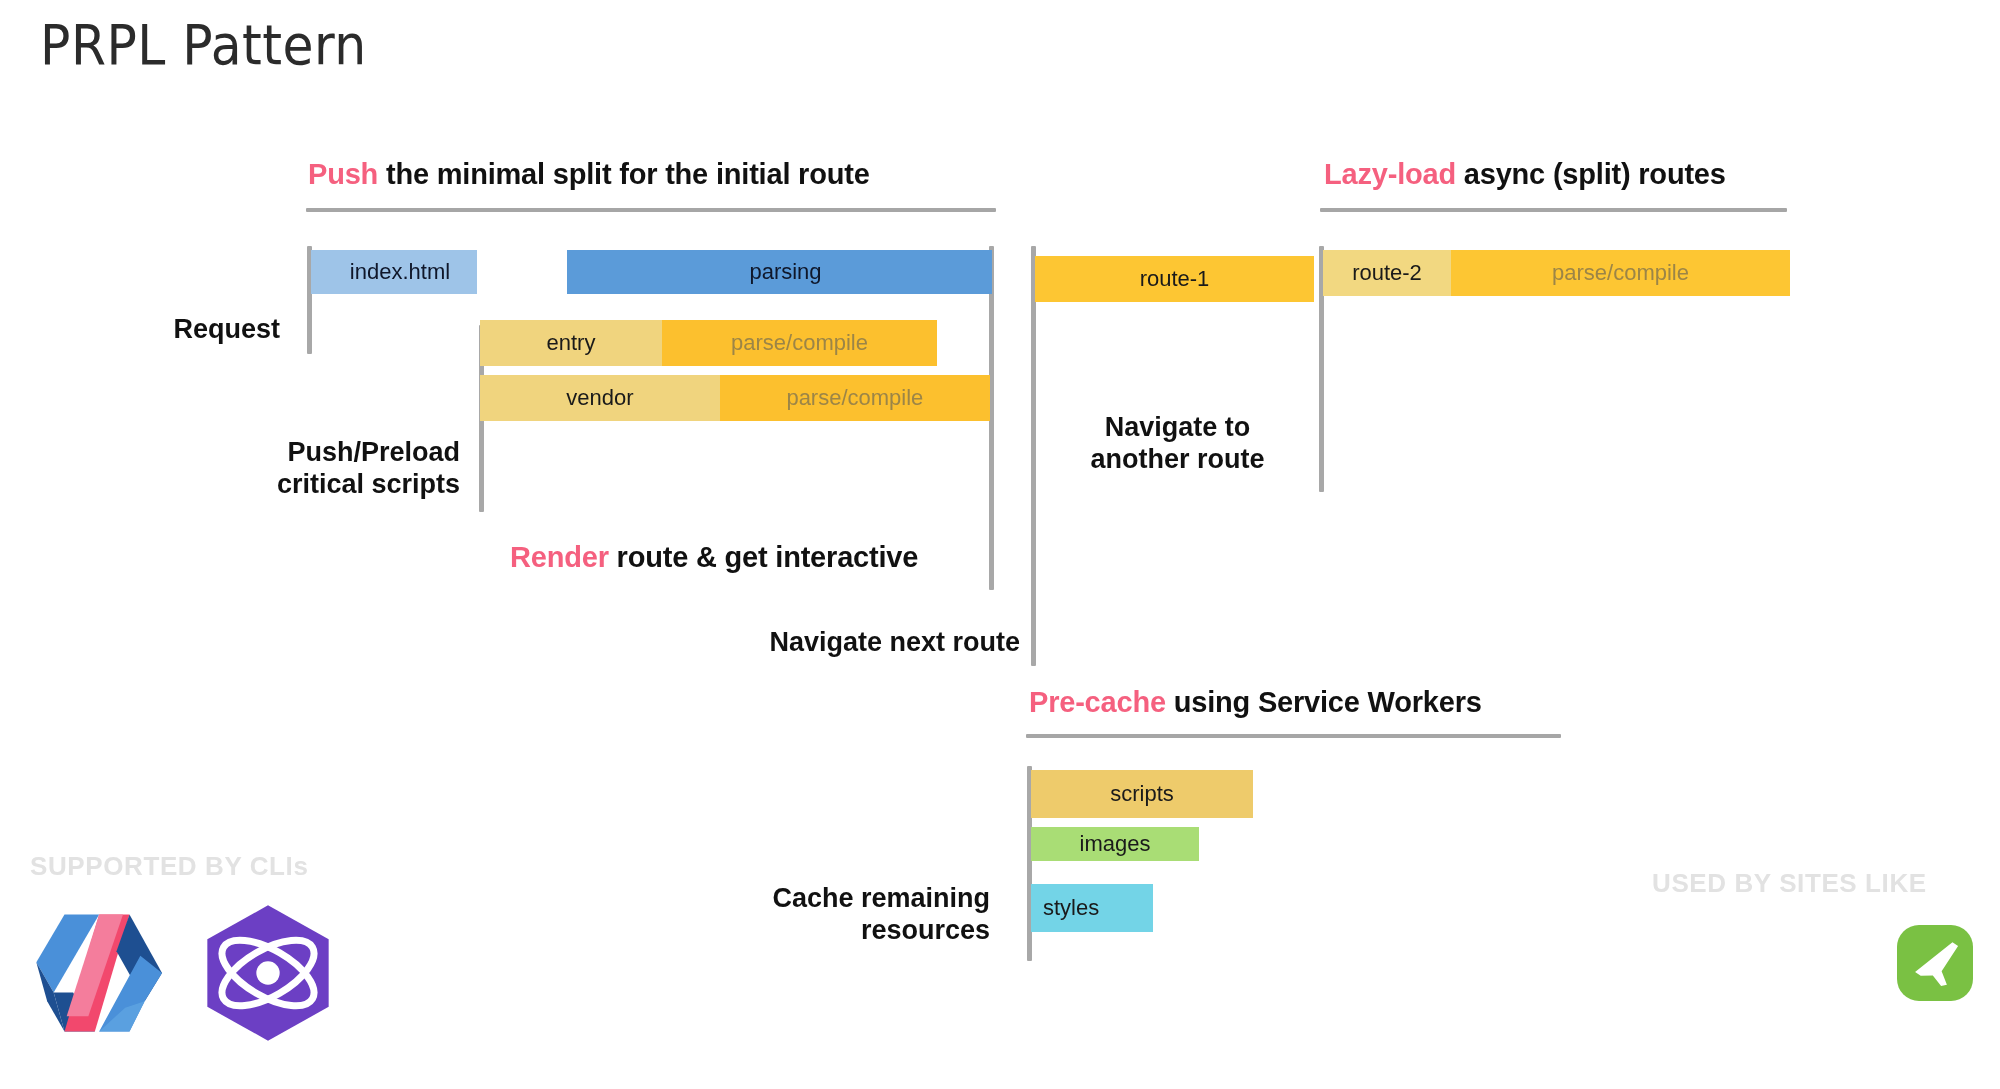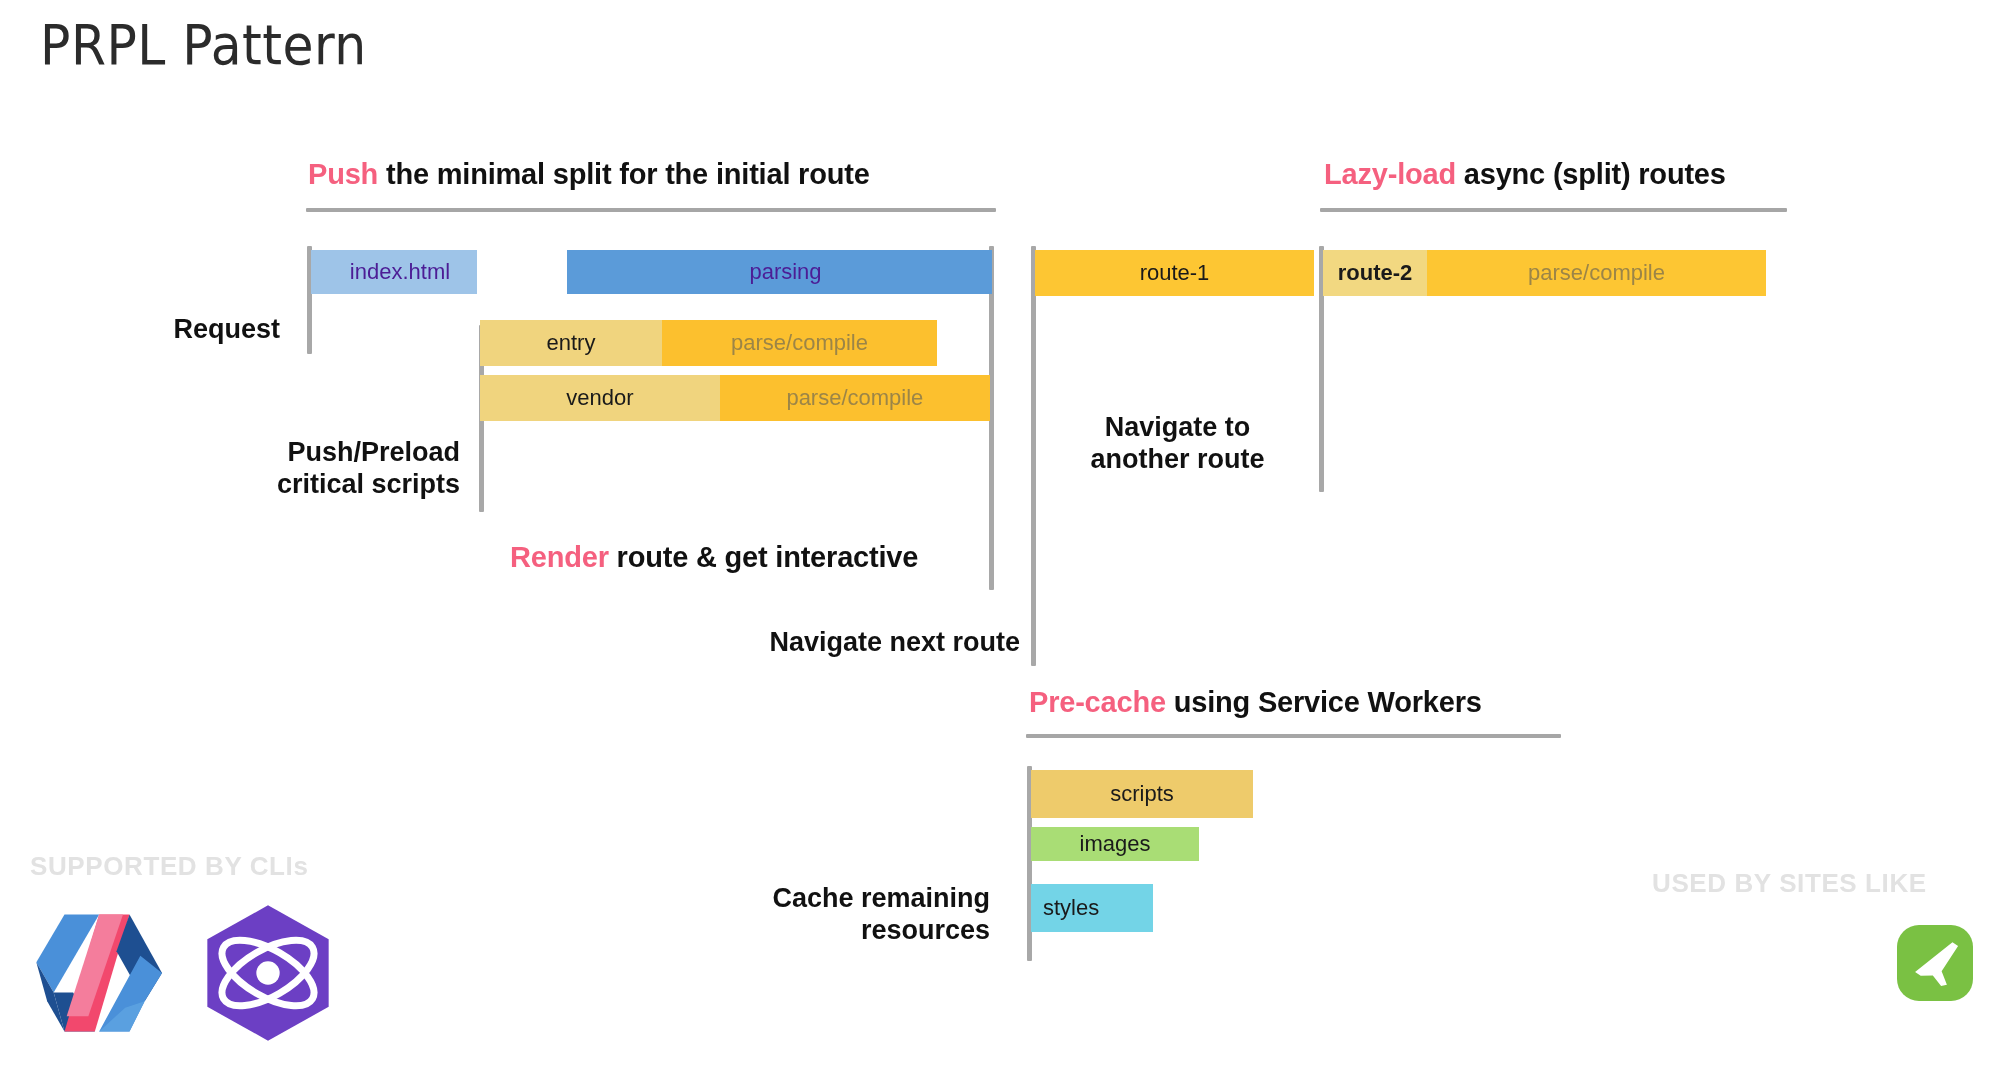--- a/index.html
+++ b/index.html
@@ -29,21 +29,21 @@
   
   .bar{
     display:flex;align-items:center;box-sizing:border-box;
   }
   .seg{
     height:100%;display:flex;align-items:center;justify-content:center;
     font-size:22px;white-space:nowrap;box-sizing:border-box;
   }
   .seg.dark-txt{color:#1a1a1a;}
   .seg.mute-txt{color:#9c8547;}
-  .seg.white-txt{color:#4c1d95;padding-left:12px;}
+  .seg.white-txt{color:#0f172a;padding-left:12px;}
 
   
   .vline{background:#a8a8a8;width:5px;border-radius:1px;}
 
   
   .side-label{
     font-size:27px;font-weight:bold;color:#111;
     text-align:right;line-height:1.18;white-space:pre-line;
   }
 
@@ -92,26 +92,26 @@
 <div class="abs bar" style="left:480px;top:320px;width:457px;height:46px;">
   <div class="seg dark-txt" style="width:182px;background:#f0d47e;">entry</div>
   <div class="seg mute-txt" style="width:275px;background:#fcc02e;">parse/compile</div>
 </div>
 
 <div class="abs bar" style="left:480px;top:375px;width:510px;height:46px;">
   <div class="seg dark-txt" style="width:259px;background:#f0d47e;">vendor</div>
   <div class="seg mute-txt" style="width:292px;background:#fcc02e;">parse/compile</div>
 </div>
 
-<div class="abs bar" style="left:1035px;top:250px;width:279px;height:46px;background:#fdc633;">
+<div class="abs bar" style="left:1035px;top:256px;width:279px;height:46px;background:#fdc633;">
   <div class="seg dark-txt" style="width:100%;">route-1</div>
 </div>
 
 <div class="abs bar" style="left:1323px;top:250px;width:467px;height:46px;">
-  <div class="seg dark-txt" style="width:104px;background:#f2d881;font-weight:bold;">route-2</div>
+  <div class="seg dark-txt" style="width:128px;background:#f2d881;">route-2</div>
   <div class="seg mute-txt" style="width:339px;background:#fdc633;">parse/compile</div>
 </div>
 
 <div class="abs side-label" style="left:60px;top:314px;width:220px;">Request</div>
 <div class="abs side-label" style="left:120px;top:437px;width:340px;">Push/Preload
 critical scripts</div>
 
 <div class="abs sec-head" style="left:510px;top:541px;">
   <span class="kw">Render</span><span> route &amp; get interactive</span>
 </div>

